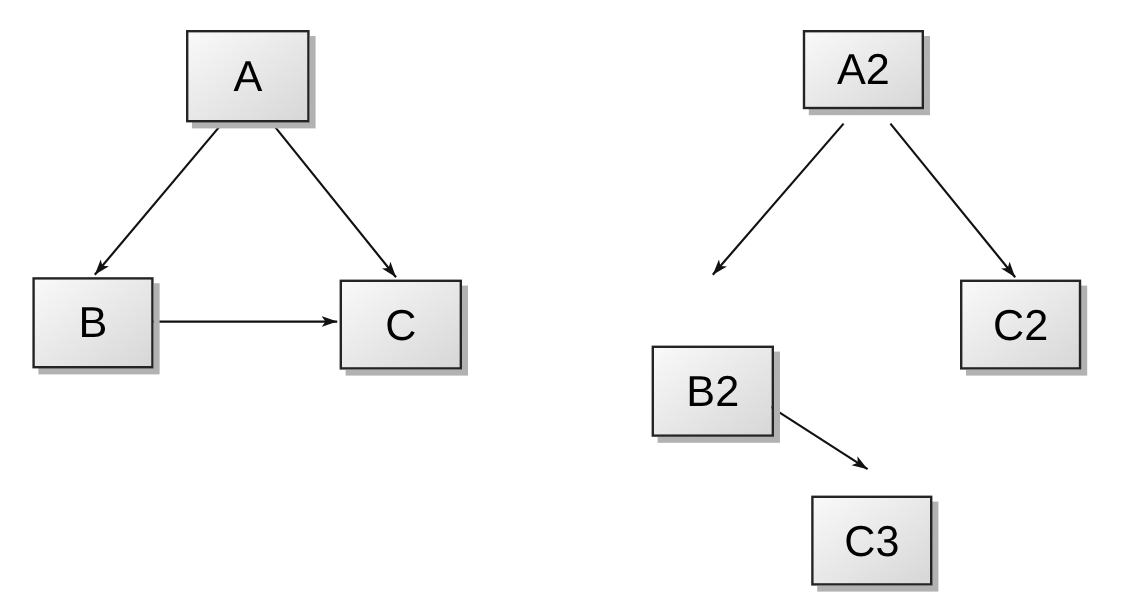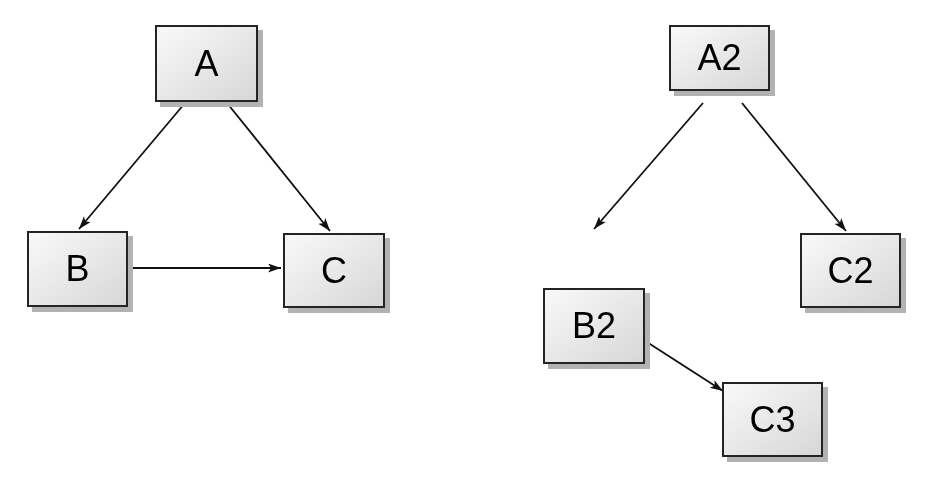--- a/index.html
+++ b/index.html
@@ -74,16 +74,16 @@
     </div>
     <div class="node" style="left: 669px; top: 25px; width: 101px; height: 66px;">
       <span class="node-label">A2</span>
     </div>
     <div class="node" style="left: 543px; top: 240px; width: 102px; height: 76px; margin-top: 48px;">
       <span class="node-label">B2</span>
     </div>
     <div class="node" style="left: 800px; top: 233px; width: 101px; height: 75px;">
       <span class="node-label">C2</span>
     </div>
-    <div class="node" style="left: 676px; top: 382px; width: 101px; height: 75px; margin-left: 46px;">
+    <div class="node" style="left: 676px; top: 413px; width: 101px; height: 75px;">
       <span class="node-label">C3</span>
     </div>
   </div>
 
 </body></html>

